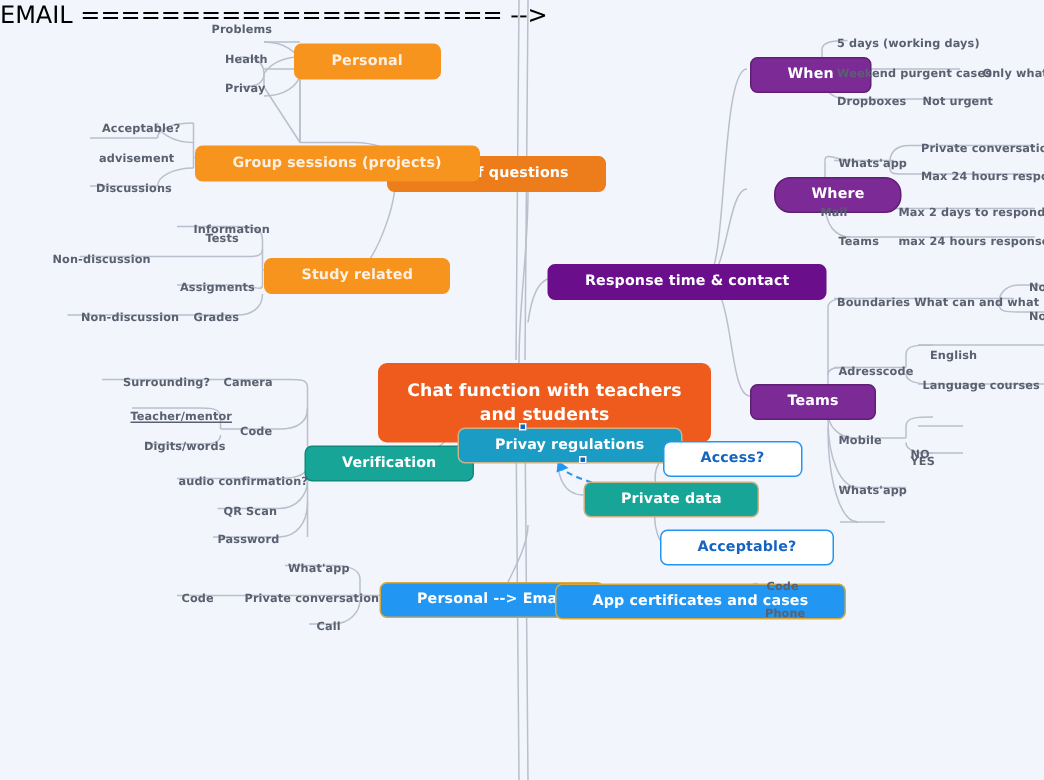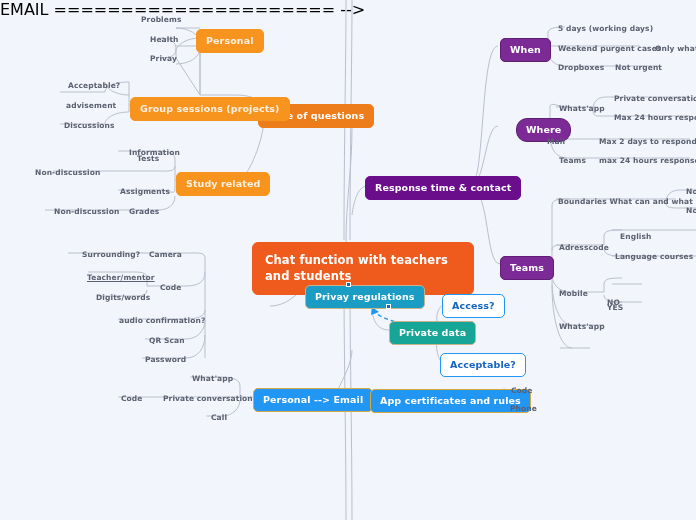--- a/index.html
+++ b/index.html
@@ -12,36 +12,37 @@
     position: relative;
   }
   #canvas { position:absolute; left:0; top:0; width:696px; height:520px; }
   svg.links { position:absolute; left:0; top:0; width:696px; height:520px; pointer-events:none; }
 
   .node { position:absolute; white-space:nowrap; }
 
   
   .pill {
     border-radius: 5px;
-    padding: 5px 9px;
+    padding: 5px 24px;
     font-weight: bold;
     font-size: 9.5px;
     letter-spacing: .1px;
     line-height: 1.25;
     color: #ffffff;
   }
   .pill.central {
     font-size: 11.5px;
     padding: 10px 12px;
     border-radius: 6px;
     white-space: normal;
     width: 222px;
     background: #EE5B1D;
     border: 1px solid #EE5B1D;
     line-height: 1.35;
+    text-align: center;
   }
   .pill.orange-dark { background:#ED7D1B; border:1px solid #ED7D1B; }
   .pill.orange-light{ background:#F7941E; border:1px solid #F7941E; color:#fdf0e2; }
   .pill.teal        { background:#17A598; border:1px solid #0d8a7e; }
   .pill.cyan-tan    { background:#1B9CC4; border:1px solid #c9b28a; }
   .pill.teal-tan    { background:#17A598; border:1px solid #c9b28a; }
   .pill.purple      { background:#6A0E8C; border:1px solid #6A0E8C; }
   .pill.purple-mid  { background:#7B2A96; border:1px solid #5e1f74; }
   .pill.blue-tan    { background:#2196F3; border:1px solid #d8a93c; }
   .pill.white-blue  { background:#ffffff; border:1.5px solid #2196F3; color:#1565C0; }
@@ -250,20 +251,21 @@
 
   <div class="node pill orange-light" style="left:176px; top:172px;">Study related</div>
   <div class="node leaf" style="left:127px; top:147px;">Information</div>
   <div class="node leaf" style="left:135px; top:153px;">Tests</div>
   <div class="node leaf" style="left:33px; top:167px;">Non-discussion</div>
   <div class="node leaf" style="left:118px; top:186px;">Assigments</div>
   <div class="node leaf" style="left:127px; top:206px;">Grades</div>
   <div class="node leaf" style="left:52px; top:206px;">Non-discussion</div>
 
   
+  <div class="node pill teal" style="left:203px; top:297px;">Verification</div>
   <div class="node leaf" style="left:80px; top:249px;">Surrounding?</div>
   <div class="node leaf" style="left:147px; top:249px;">Camera</div>
   <div class="node leaf" style="left:85px; top:272px;text-decoration:underline;">Teacher/mentor</div>
   <div class="node leaf" style="left:158px; top:282px;">Code</div>
   <div class="node leaf" style="left:94px; top:292px;">Digits/words</div>
   <div class="node leaf" style="left:117px; top:315px;">audio confirmation?</div>
   <div class="node leaf" style="left:147px; top:335px;">QR Scan</div>
   <div class="node leaf" style="left:143px; top:354px;">Password</div>
 
    EMAIL ===================== --&gt;
@@ -277,21 +279,21 @@
   <div class="node pill cyan-tan" style="left:305px; top:285px;">Privay regulations</div>
   <div class="handle" style="left:346px; top:282px;"></div>
   <div class="handle" style="left:386px; top:304px;"></div>
 
   
   <div class="node pill teal-tan" style="left:389px; top:321px;">Private data</div>
   <div class="node pill white-blue" style="left:442px; top:294px;">Access?</div>
   <div class="node pill white-blue" style="left:440px; top:353px;">Acceptable?</div>
 
   
-  <div class="node pill blue-tan" style="left:370px; top:389px;">App certificates and rules</div>
+  <div class="node pill blue-tan" style="left:370px; top:389px;">App certificates and cases</div>
   <div class="node leaf" style="left:509px; top:385px;">Code</div>
   <div class="node leaf" style="left:508px; top:403px;">Phone</div>
 
   
   <div class="node pill purple" style="left:365px; top:176px;">Response time &amp; contact</div>
 
   
   <div class="node pill purple-mid" style="left:500px; top:38px;">When</div>
   <div class="node leaf" style="left:556px; top:23px;">5 days (working days)</div>
   <div class="node leaf" style="left:556px; top:43px;">Weekend purgent cases</div>

